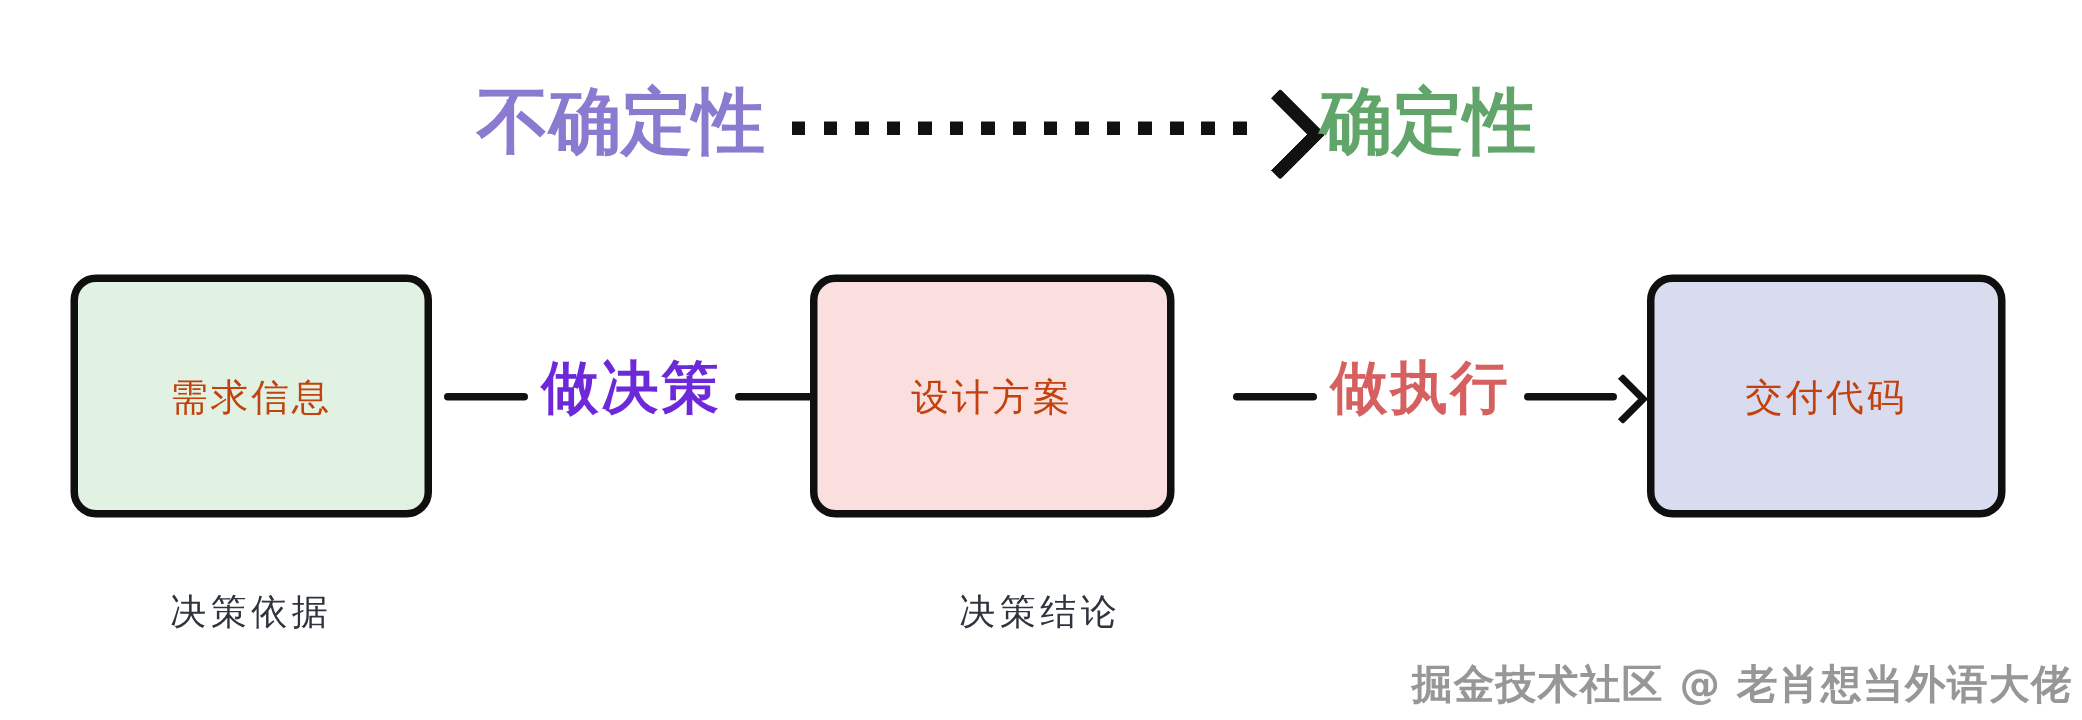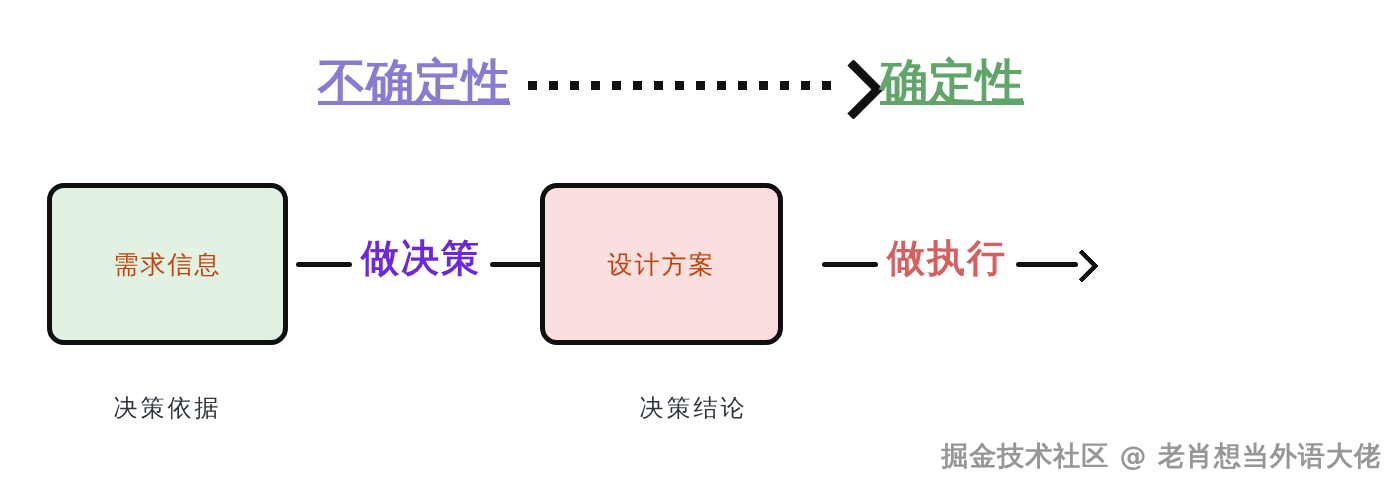--- a/index.html
+++ b/index.html
@@ -1,21 +1,21 @@
 <!DOCTYPE html>
 <html><head>
 <meta charset="utf-8">
 <style>
   html,body{margin:0;padding:0;background:#ffffff;}
   .canvas{
     position:relative;width:1388px;height:480px;background:#ffffff;overflow:hidden;
     font-family:"DejaVu Sans",sans-serif;
   }
   .hlabel{
-    position:absolute;font-size:48px;font-weight:700;line-height:1.15;white-space:nowrap;text-decoration:underline;
+    position:absolute;font-size:48px;font-weight:700;line-height:1.15;white-space:nowrap;
   }
   .dotted{
     position:absolute;height:9px;
     background:repeating-linear-gradient(90deg,#111 0 9px,transparent 9px 21px);
   }
   .chev{
     position:absolute;border-style:solid;border-color:#111;
     transform:rotate(-45deg);border-radius:2px;
   }
   .chev-big{width:34px;height:34px;border-width:0 9px 9px 0;}
@@ -66,19 +66,22 @@
 
   <div class="node" style="left: 540px; width: 243px; background-color: rgb(251, 222, 222);">
     <span class="node-label">设计方案</span>
   </div>
 
   <div class="line" style="left:822px;top:262px;width:56px;"></div>
   <span class="edge-label" style="left: 878px; top: 236px; width: 138px; color: rgb(214, 96, 96);">做执行</span>
   <div class="line" style="left:1016px;top:262px;width:62px;"></div>
   <div class="chev chev-small" style="left:1070px;top:254px;"></div>
 
+  <div class="node" style="left: 1098px; width: 239px; background-color: rgb(217, 220, 238);">
+    <span class="node-label">交付代码</span>
+  </div>
 
   <div class="caption" style="left:47px;width:241px;">决策依据</div>
   <div class="caption" style="left:572px;width:243px;">决策结论</div>
 
   <div class="watermark">掘金技术社区 @ 老肖想当外语大佬</div>
 
 </div>
 
 </body></html>

